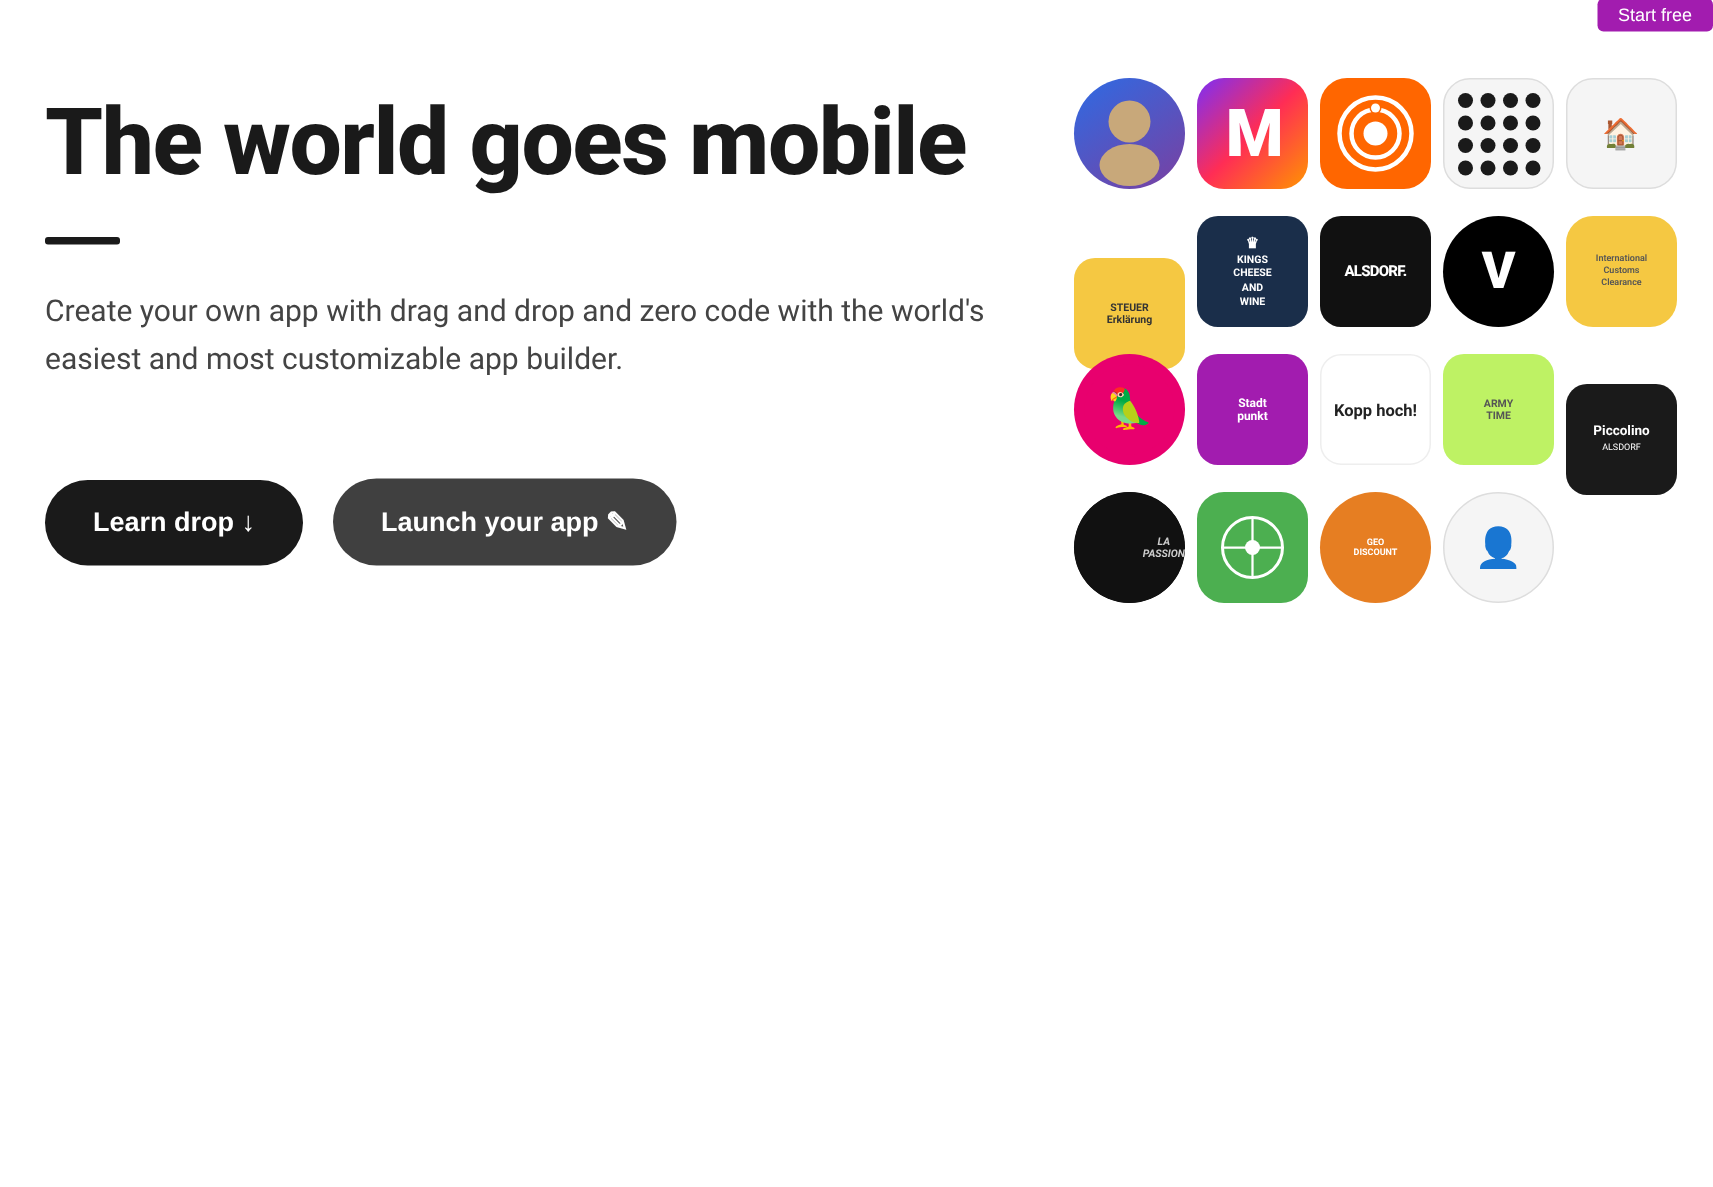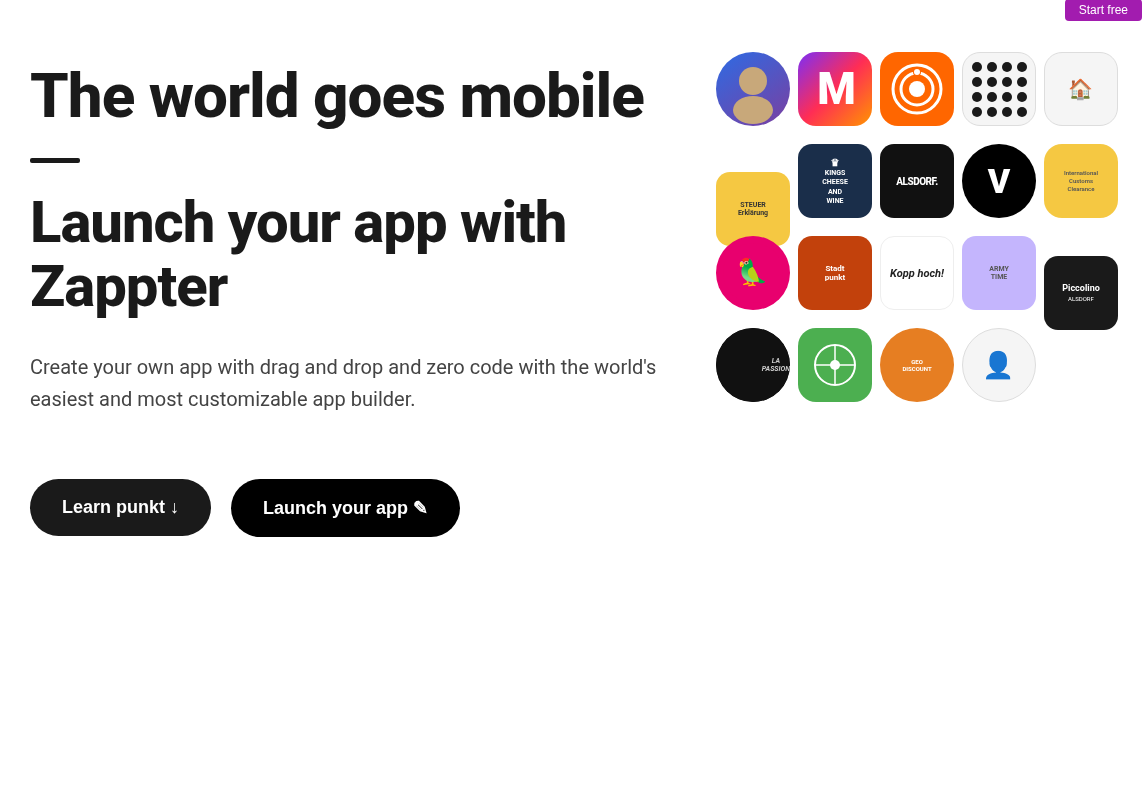--- a/index.html
+++ b/index.html
@@ -96,21 +96,21 @@
       font-size: 18px;
       font-weight: 600;
       cursor: pointer;
       display: flex;
       align-items: center;
       gap: 8px;
       white-space: nowrap;
     }
 
     .btn-launch {
-      background: #000000;
+      background: #404040;
       color: #ffffff;
       border: none;
       border-radius: 50px;
       padding: 18px 32px;
       font-size: 18px;
       font-weight: 600;
       cursor: pointer;
       display: flex;
       align-items: center;
       gap: 8px;
@@ -203,35 +203,35 @@
       color: #555;
       font-size: 7px;
       text-align: center;
       border-radius: 18px;
     }
     .icon-bird {
       background: #e8006e;
       border-radius: 50%;
     }
     .icon-punkt {
-      background: #c2410c;
+      background: #a21caf;
       color: #fff;
       font-size: 9px;
       border-radius: 14px;
     }
     .icon-kopp {
       background: #fff;
       color: #333;
       font-size: 13px;
       font-weight: 700;
       border-radius: 14px;
       border: 1px solid #eee;
     }
     .icon-army {
-      background: #c4b5fd;
+      background: #bef264;
       color: #333;
       font-size: 8px;
       border-radius: 14px;
     }
 
     
     .icon-piccolino {
       background: #1a1a1a;
       color: #fff;
       font-size: 10px;
@@ -268,26 +268,25 @@
   <button class="top-bar-btn">Start free</button>
 </div>
 
 <div class="main-container">
 
   <div class="left-section">
     <h1 class="headline">The world goes mobile</h1>
 
     <div class="divider-line"></div>
 
-    <h2 class="subheadline">Launch your app with Zappter</h2>
 
     <p class="description">Create your own app with drag and drop and zero code with the world's easiest and most customizable app builder.</p>
 
     <div class="buttons-row">
-      <button class="btn-learn">Learn punkt ↓</button>
+      <button class="btn-learn">Learn drop ↓</button>
       <button class="btn-launch">Launch your app ✎</button>
     </div>
   </div>
 
   <div class="right-section">
     <div class="app-grid">
 
       <div class="app-icon" style="border-radius:50%; background: linear-gradient(145deg,#2d6be4,#7b3fa0); overflow:hidden;">
         <svg width="74" height="74" viewBox="0 0 74 74">
             <circle cx="37" cy="29" r="14" fill="#c8a87a"></circle>
@@ -363,21 +362,21 @@
           <circle cx="30" cy="30" r="30" fill="#e8006e"></circle>
           <text x="30" y="38" font-size="26" text-anchor="middle" fill="white">🦜</text>
         </svg>
       </div>
 
       <div class="app-icon icon-punkt">
         <span style="font-size:8px;font-weight:700;color:#fff;text-align:center;padding:4px;">Stadt<br>punkt</span>
       </div>
 
       <div class="app-icon icon-kopp">
-        <span style="font-size:11px;font-weight:700;color:#222;font-style:italic;">Kopp hoch!</span>
+        <span style="font-size:11px;font-weight:700;color:#222;">Kopp hoch!</span>
       </div>
 
       <div class="app-icon icon-army">
         <span style="font-size:7px;color:#555;text-align:center;padding:3px;">ARMY<br>TIME</span>
       </div>
 
       <div class="app-icon icon-piccolino">
         <span style="font-size:9px;font-weight:700;color:#fff;text-align:center;padding:4px;">Piccolino<br><span style="font-size:6px;font-weight:400;">ALSDORF</span></span>
       </div>
 

